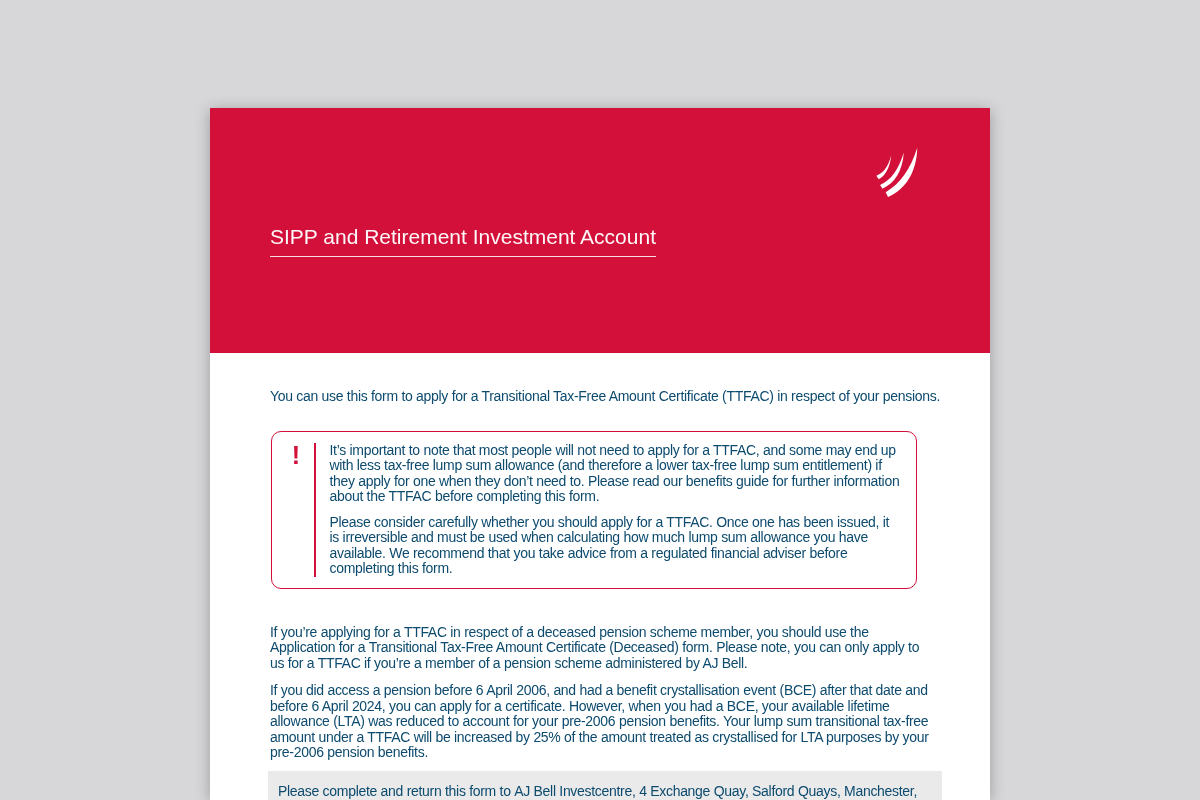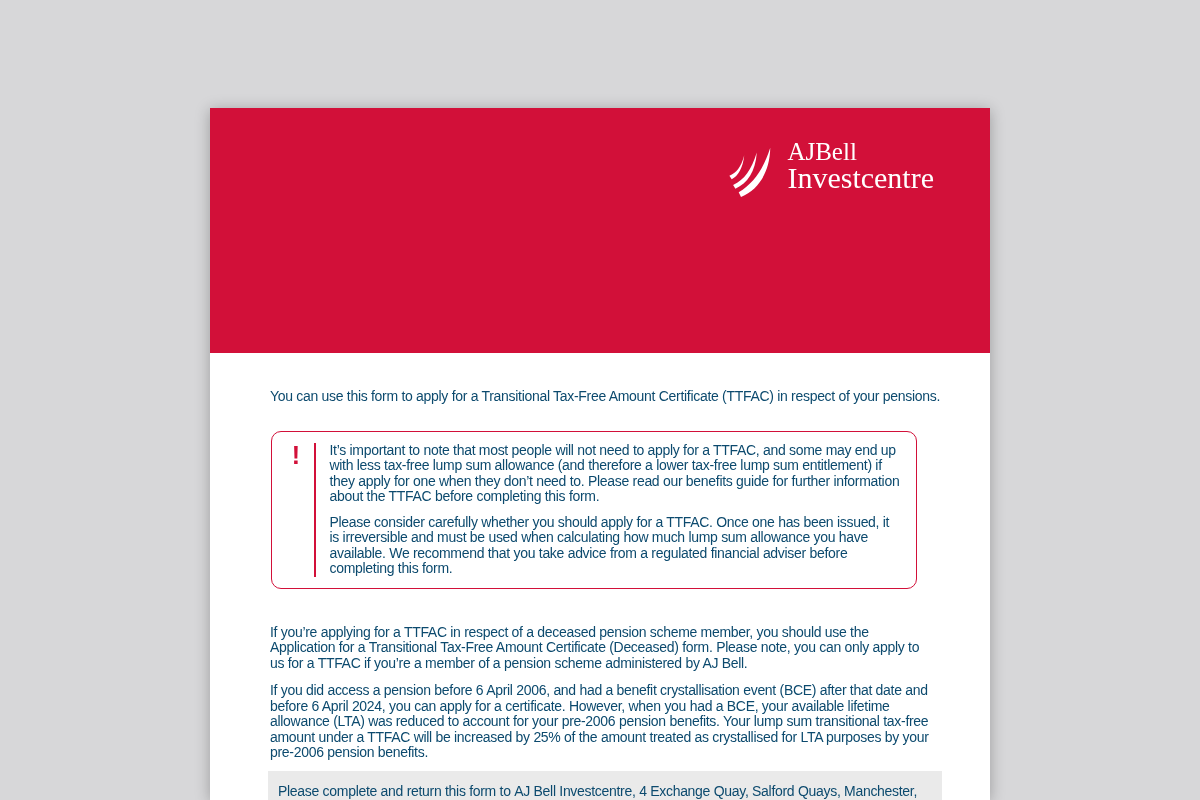--- a/index.html
+++ b/index.html
@@ -110,26 +110,25 @@
 <div class="sheet">
 
   <div class="header">
 
     <div class="logo">
       <svg class="logo-swoosh" viewBox="0 0 56 60">
         <path d="M4,39 C11,35 16,27 17.5,13 C14,26 9,32 1.5,35 Z" fill="#ffffff"></path>
         <path d="M8,49 C21,43 29.5,31 31,10 C25,29 18,39 5.5,45 Z" fill="#ffffff"></path>
         <path d="M14,58 C33,50 45,31 45.5,5 C38,28 28,43 11.5,53 Z" fill="#ffffff"></path>
       </svg>
-      <span class="logo-text">
-        <span class="logo-line1">AJBell</span>
-        <span class="logo-line2">Investcentre</span>
-      </span>
     </div>
 
+    <div class="eyebrow-wrap">
+      <span class="eyebrow">SIPP and Retirement Investment Account</span>
+    </div>
   </div>
 
   <p class="doc-text intro">You can use this form to apply for a Transitional Tax-Free Amount Certificate (TTFAC) in respect of your pensions.</p>
 
   <div class="warning-box">
     <div class="warn-icon-col">
       <span class="warn-icon">!</span>
     </div>
     <div class="warn-divider"></div>
     <div class="warn-text">

